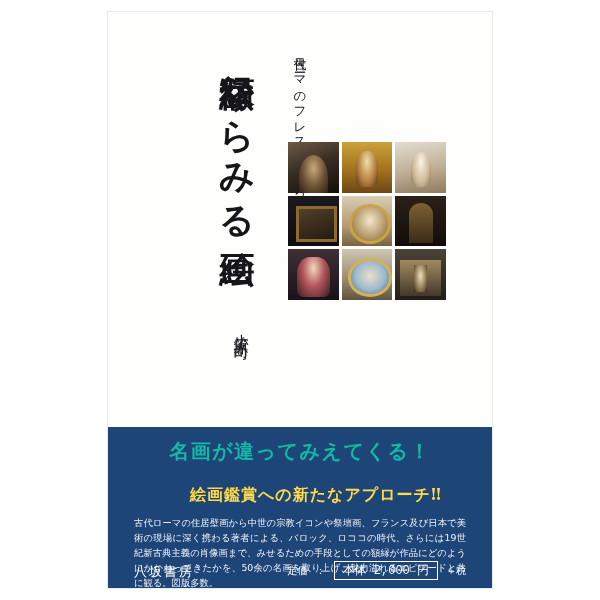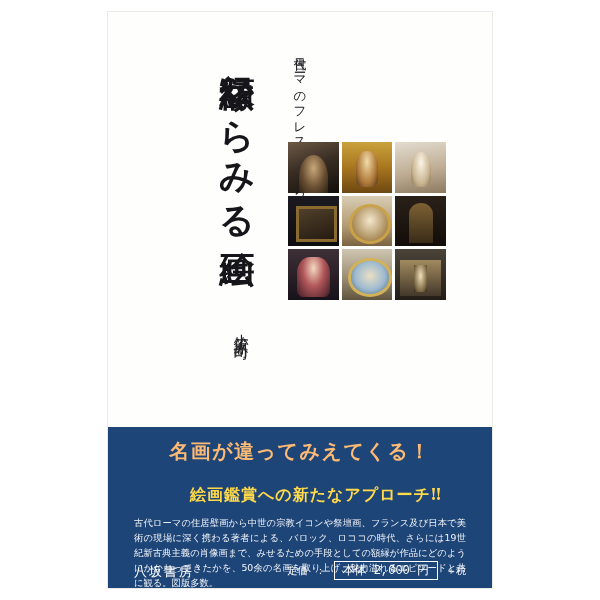--- a/index.html
+++ b/index.html
@@ -181,21 +181,21 @@
     height: 100%;
   }
   .obi-head {
     position: absolute;
     left: 0; right: 0; top: 11px;
     text-align: center;
     font-family: "DejaVu Serif", "Liberation Serif", serif;
     font-size: 20px;
     font-weight: 700;
     letter-spacing: 1.5px;
-    color: #fdba74;
+    color: #14b8a6;
   }
   .obi-sub {
     position: absolute;
     left: 0; right: 0; top: 41px;
     text-align: center;
     font-family: "DejaVu Sans", "Liberation Sans", sans-serif;
     font-size: 10px;
     letter-spacing: 0.2px;
     color: #eef2f8;
   }

